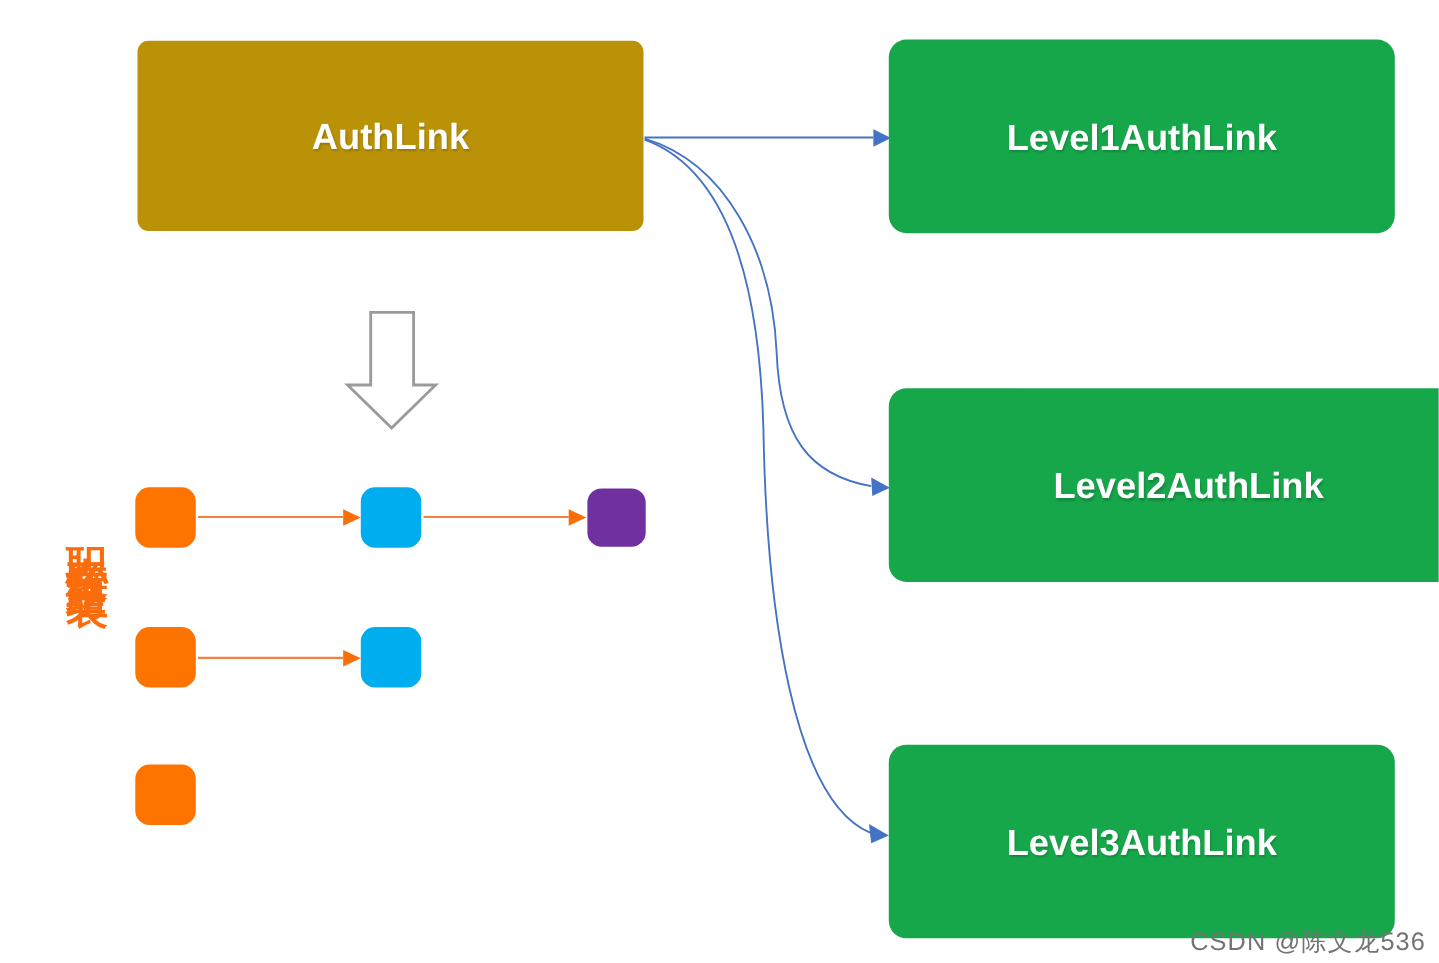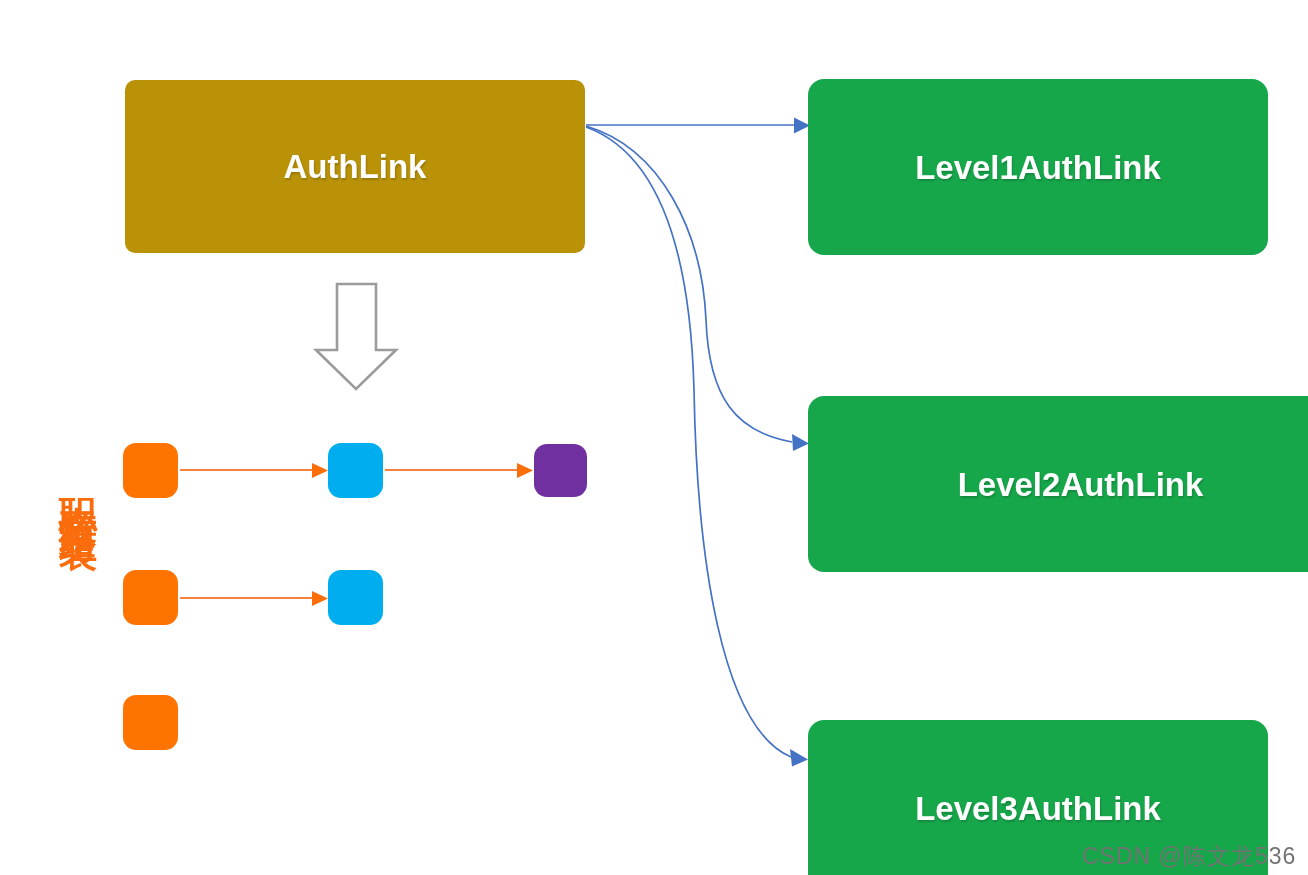--- a/index.html
+++ b/index.html
@@ -12,21 +12,20 @@
   }
   svg.overlay{position:absolute;left:0;top:0;z-index:1;}
   .conn{fill:none;stroke-width:1.7px;}
   .oarr{fill:none;stroke-width:2px;}
   .downarrow{fill:#ffffff;stroke-width:2.6px;}
   .node{
     position:absolute;z-index:2;
     display:flex;flex-direction:column;justify-content:center;align-items:center;
     color:#ffffff;font-weight:bold;text-align:center;
     text-shadow:1px 2px 2px rgba(0,0,0,0.18);
-    margin-top:43px;
   }
   .node .line{font-size:33px;line-height:45px;white-space:nowrap;}
   .node.gold{border-radius:10px;}
   .node.green{border-radius:16px;}
   .sq{position:absolute;z-index:2;border-radius:13px;}
   .side-label{
     position:absolute;z-index:2;
     left:52px;top:468px;
     writing-mode:vertical-lr;text-orientation:upright;
     font-size:38px;font-weight:bold;letter-spacing:7px;

